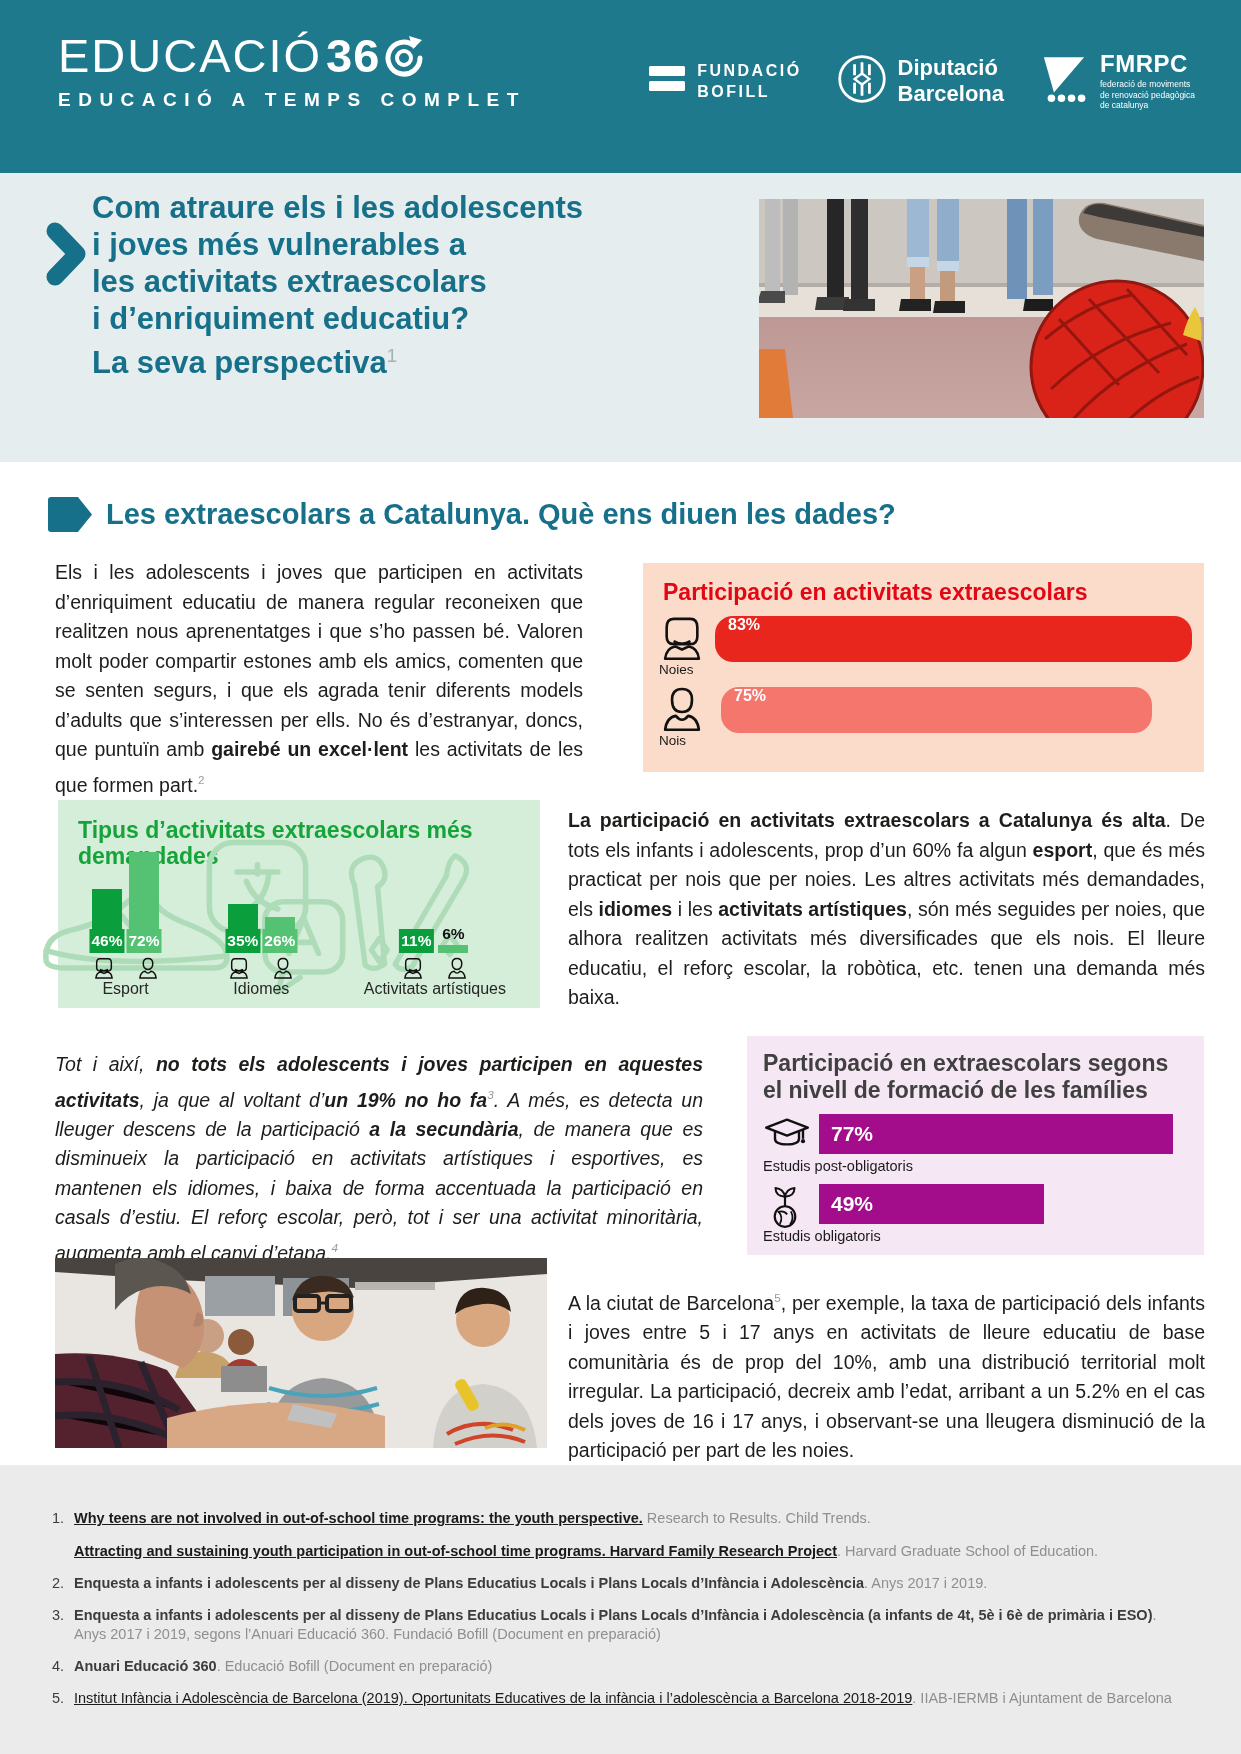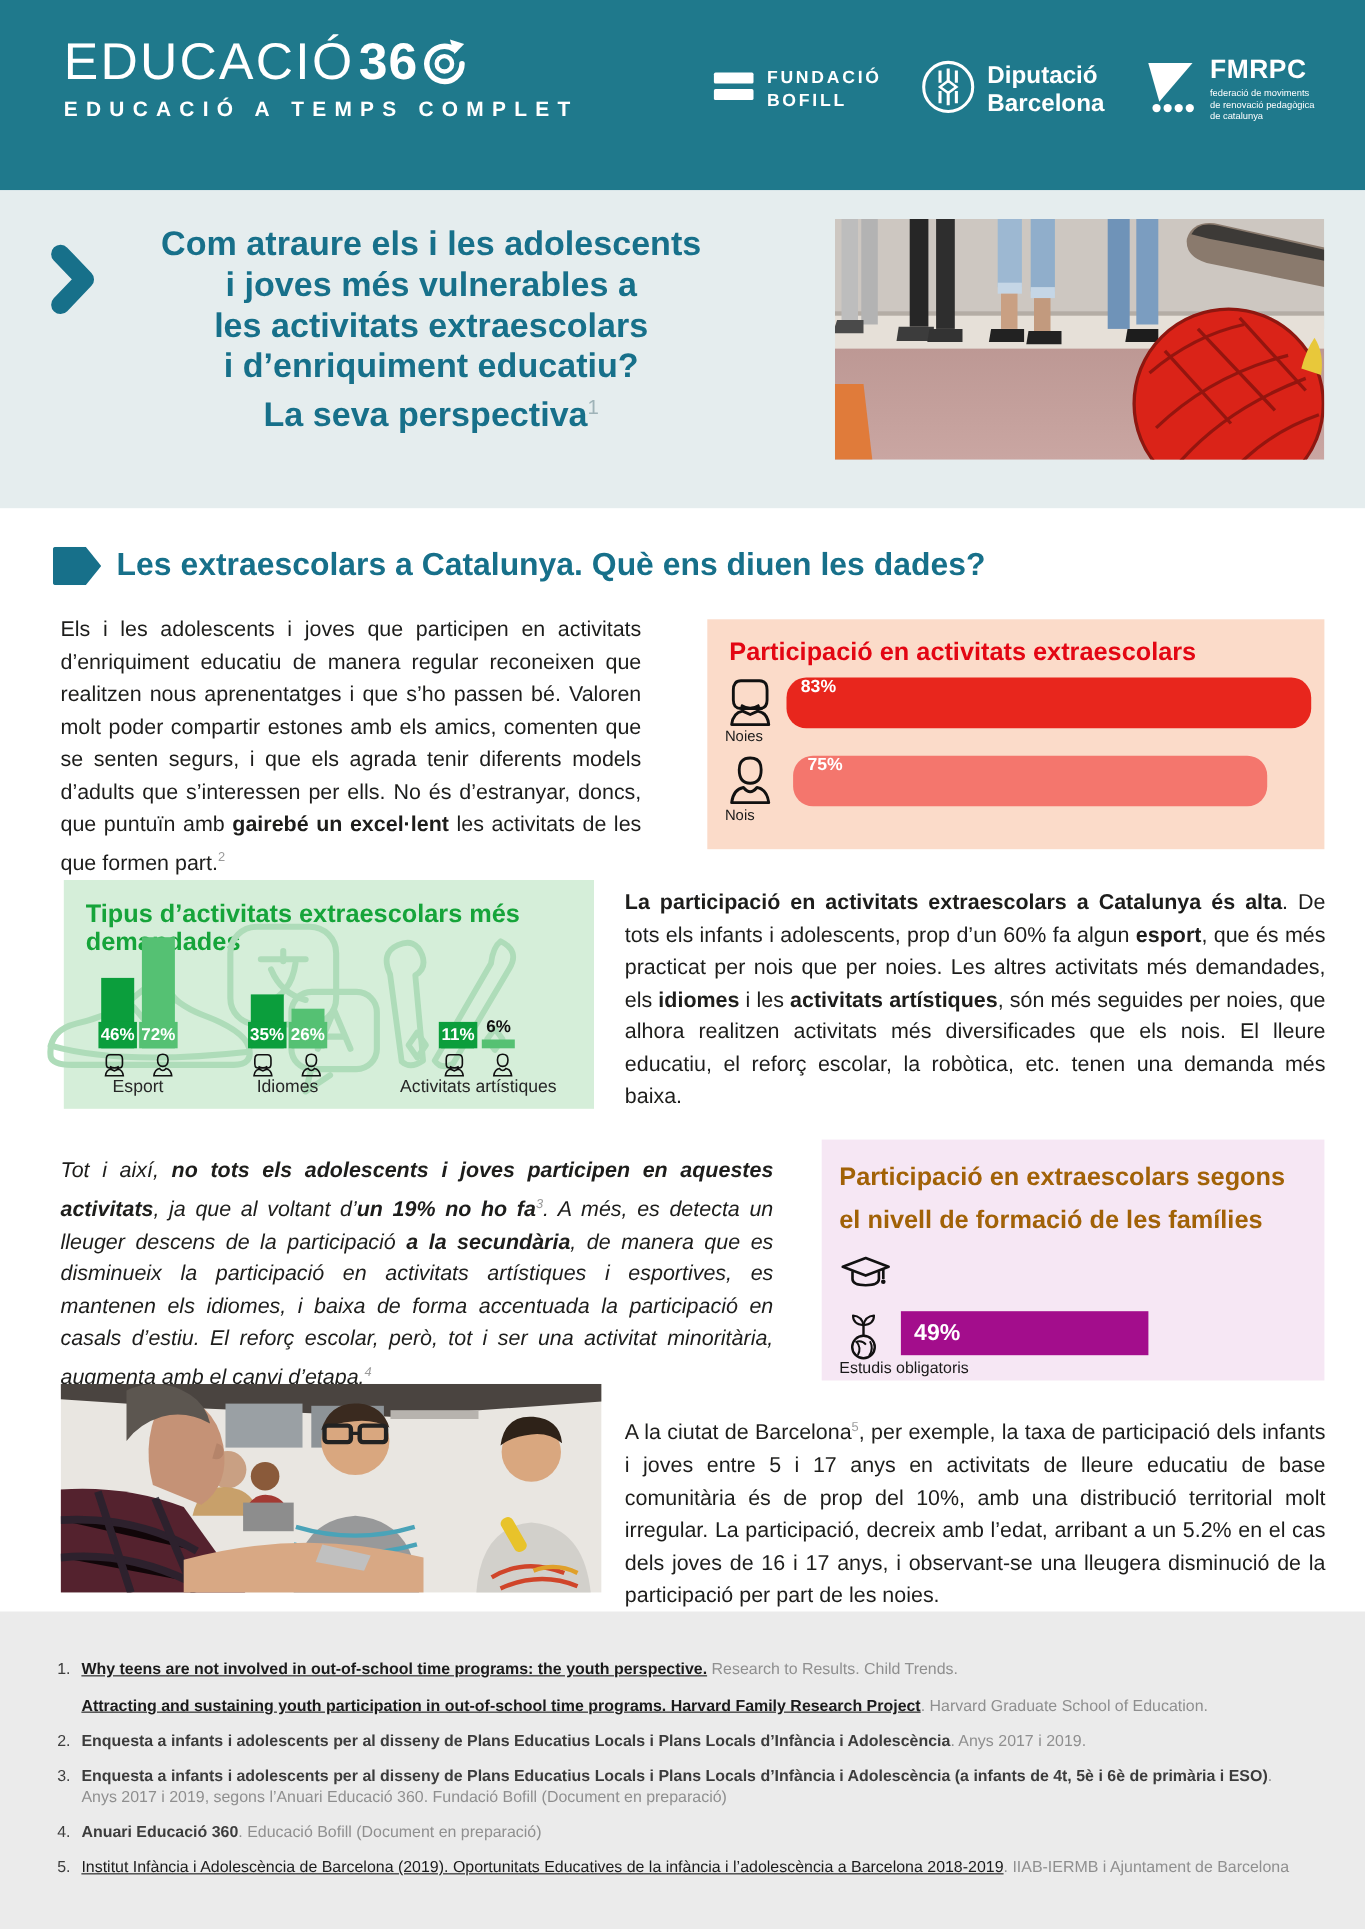--- a/index.html
+++ b/index.html
@@ -17,22 +17,22 @@
   .partners{position:absolute;right:46px;top:52px;display:flex;align-items:center;gap:34px;color:#fff;}
   .partner{display:flex;align-items:center;gap:10px;}
   .p-bofill-txt{font-size:16px;font-weight:bold;letter-spacing:2.5px;line-height:1.35;}
   .p-dipu-txt{font-size:22px;font-weight:bold;line-height:1.2;}
   .p-fmrpc-txt .acr{font-size:24px;font-weight:bold;letter-spacing:.5px;line-height:1;}
   .p-fmrpc-txt .sub{font-size:8.5px;line-height:1.25;margin-top:3px;}
 
   
   .hero{position:absolute;left:0;top:173px;width:1241px;height:289px;background:#e5edee;}
   .chevron{position:absolute;left:45px;top:48px;width:46px;height:66px;}
-  .hero-title{position:absolute;left:92px;top:30px;width:600px;margin:0;
-              font-size:31px;line-height:37px;font-weight:bold;color:#17708a;white-space:pre-line;text-align:center;}
+  .hero-title{position:absolute;left:92px;top:16px;width:600px;margin:0;
+              font-size:31px;line-height:37px;font-weight:bold;color:#17708a;white-space:pre-line;}
   .hero-title sup{color:#9fb3b8;font-weight:400;}
   .hero-photo{position:absolute;left:759px;top:26px;width:445px;height:219px;overflow:hidden;}
 
   
   .section-head{position:absolute;left:48px;top:497px;display:flex;align-items:center;gap:14px;}
   .tag-icon{width:44px;height:35px;background:#17708a;
             clip-path:polygon(0 0,68% 0,100% 50%,68% 100%,0 100%);border-radius:3px;}
   .section-head h2{margin:0;font-size:29px;font-weight:bold;color:#17708a;}
 
   
@@ -77,21 +77,21 @@
        color:#fff;font-weight:bold;font-size:15.5px;padding:3px 2px;white-space:nowrap;}
   .pct.on-dark{background:#0b9e3c;}
   .pct.on-light{background:#55c173;}
   .pct.above{bottom:100%;background:transparent;color:#111;padding:0 0 2px 0;}
   .gicons{position:relative;z-index:1;display:flex;gap:22px;margin-top:4px;}
   .mini-icon{width:22px;height:22px;}
   .glabel{position:relative;z-index:1;font-size:16px;color:#262626;margin-top:1px;white-space:nowrap;}
 
   
   .box-purple{left:747px;top:1036px;width:457px;height:219px;background:#f6e7f4;padding:14px 16px 0 16px;}
-  .box-purple h3{font-size:23px;line-height:39px;color:#a16207;}
+  .box-purple h3{font-size:23px;line-height:27px;color:#404040;}
   .frow{display:flex;align-items:flex-start;margin-top:10px;}
   .ficon{width:48px;height:44px;flex:0 0 48px;}
   .fbar-col{flex:1;margin-left:8px;}
   .fbar{height:40px;background:#a30d8c;display:flex;align-items:center;color:#fff;font-weight:bold;font-size:21px;}
   .fbar span{padding-left:12px;}
   .flabel{font-size:14.5px;color:#1a1a1a;margin-top:4px;margin-left:-56px;}
 
   
   .photo2{position:absolute;left:55px;top:1258px;width:492px;height:190px;overflow:hidden;}
 
@@ -403,20 +403,26 @@
 el nivell de formació de les famílies</h3>
     <div class="frow">
       <span class="ficon">
         <svg viewBox="0 0 60 48" width="48" height="40">
           <path d="M4 16 L30 6 L56 16 L30 26 Z" fill="none" stroke="#111" stroke-width="3" stroke-linejoin="round"></path>
           <path d="M15 21 v9 q0 7 15 7 q15 0 15 -7 v-9" fill="none" stroke="#111" stroke-width="3"></path>
           <path d="M50 18 v12" stroke="#111" stroke-width="3"></path>
           <circle cx="50" cy="33" r="2.6" fill="#111"></circle>
         </svg>
       </span>
+      <div class="fbar-col">
+        <div class="fbar" style="width: 354.2px;">
+          <span>77%</span>
+        </div>
+        <div class="flabel">Estudis post-obligatoris</div>
+      </div>
     </div>
     <div class="frow">
       <span class="ficon">
         <svg viewBox="0 0 60 62" width="44" height="46">
           <circle cx="30" cy="44" r="14" fill="none" stroke="#111" stroke-width="3"></circle>
           <path d="M23 54 q5 -9 -2 -17 M37 55 q6 -9 1 -18 M20 38 q8 -3 13 3" fill="none" stroke="#111" stroke-width="2.4"></path>
           <path d="M30 30 v-13" stroke="#111" stroke-width="3"></path>
           <path d="M30 17 q-2 -11 -13 -12 q0 11 13 12 z" fill="none" stroke="#111" stroke-width="2.6" stroke-linejoin="round"></path>
           <path d="M30 17 q2 -11 13 -12 q0 11 -13 12 z" fill="none" stroke="#111" stroke-width="2.6" stroke-linejoin="round"></path>
         </svg>

